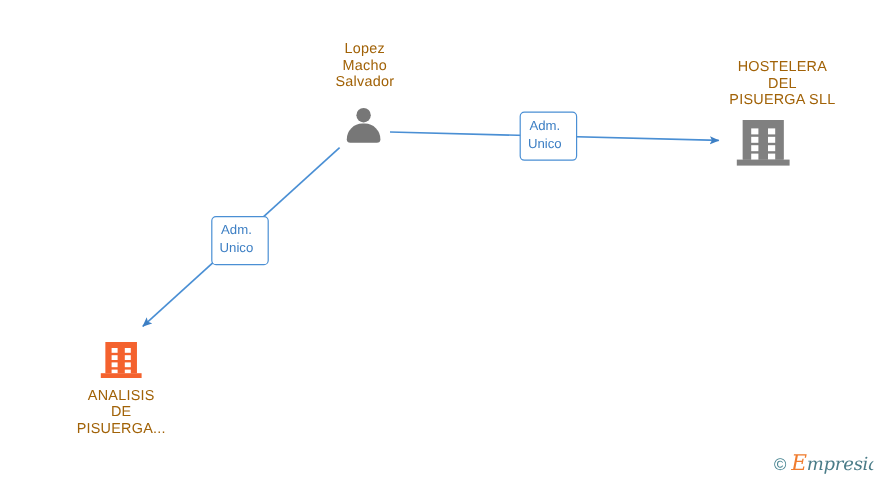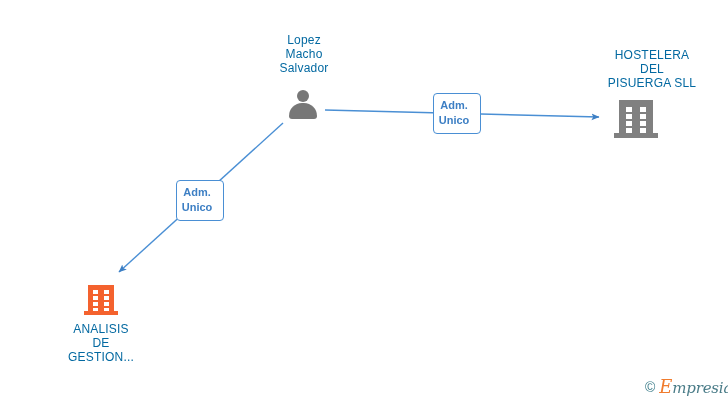--- a/index.html
+++ b/index.html
@@ -22,21 +22,21 @@
     position: absolute;
     left: 0;
     top: 0;
     width: 728px;
     height: 400px;
   }
 
   
   .node-label {
     position: absolute;
-    color: #0369a1;
+    color: #a16207;
     font-size: 12px;
     line-height: 14px;
     text-align: center;
     white-space: pre-line;
     letter-spacing: 0.2px;
   }
   #person-label   { left: 240px; top: 33px;  width: 128px; }
   #company-label  { left: 577px; top: 48px;  width: 150px; }
   #orange-label   { left: 36px;  top: 322px; width: 130px; }
 
@@ -120,21 +120,20 @@
     box-sizing: border-box;
     border: 1px solid #4a8fd4;
     border-radius: 4px;
     background: #ffffff;
     color: #3d7fc4;
     font-size: 11px;
     line-height: 15px;
     text-align: center;
     padding: 4px 6px 5px 0;
     white-space: pre-line;
-    font-weight: bold;
   }
   #edge-label-top  { left: 433px; top: 93px;  width: 48px; }
   #edge-label-left { left: 176px; top: 180px; width: 48px; }
 
   
   #watermark {
     position: absolute;
     left: 645px;
     top: 377px;
     height: 20px;
@@ -213,21 +212,21 @@
       <div class="win" style="left:2px;  top:14px;"></div>
       <div class="win" style="left:13px; top:14px;"></div>
       <div class="door" style="left:2px;  top:20px;"></div>
       <div class="win" style="left:13px; top:20px;"></div>
     </div>
     <div class="base"></div>
   </div>
 
   <div class="node-label" id="orange-label">ANALISIS
 DE
-GESTION...</div>
+PISUERGA...</div>
 
   <div class="edge-label" id="edge-label-top">Adm.
 Unico</div>
 
   <div class="edge-label" id="edge-label-left">Adm.
 Unico</div>
 
   <div id="watermark">
     <span class="copy">©</span>
     <span class="brand"><span class="cap">E</span><span>mpresia</span></span>

